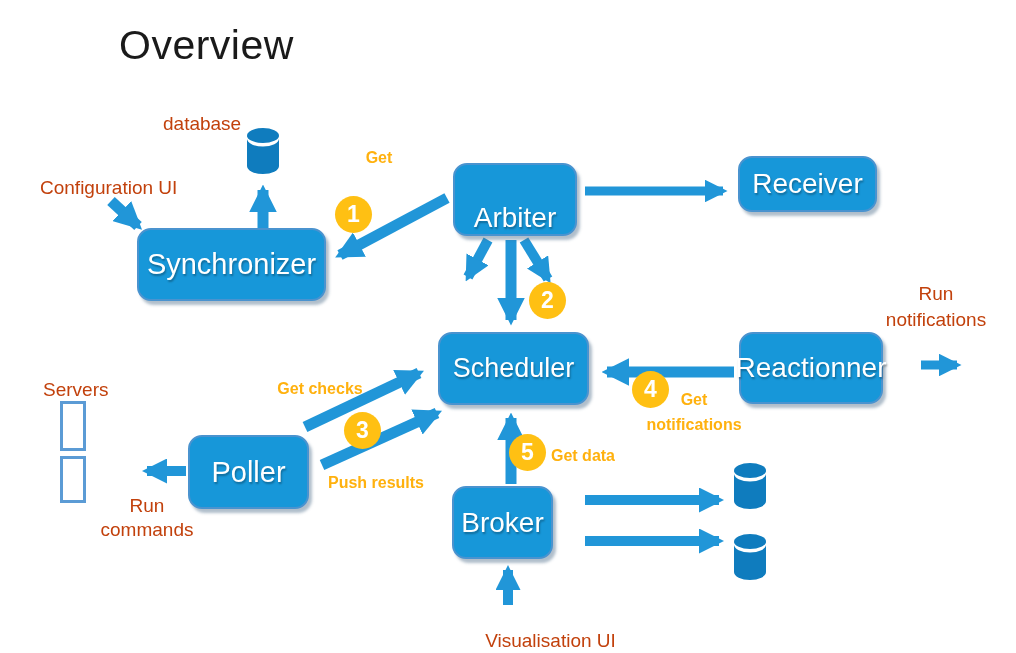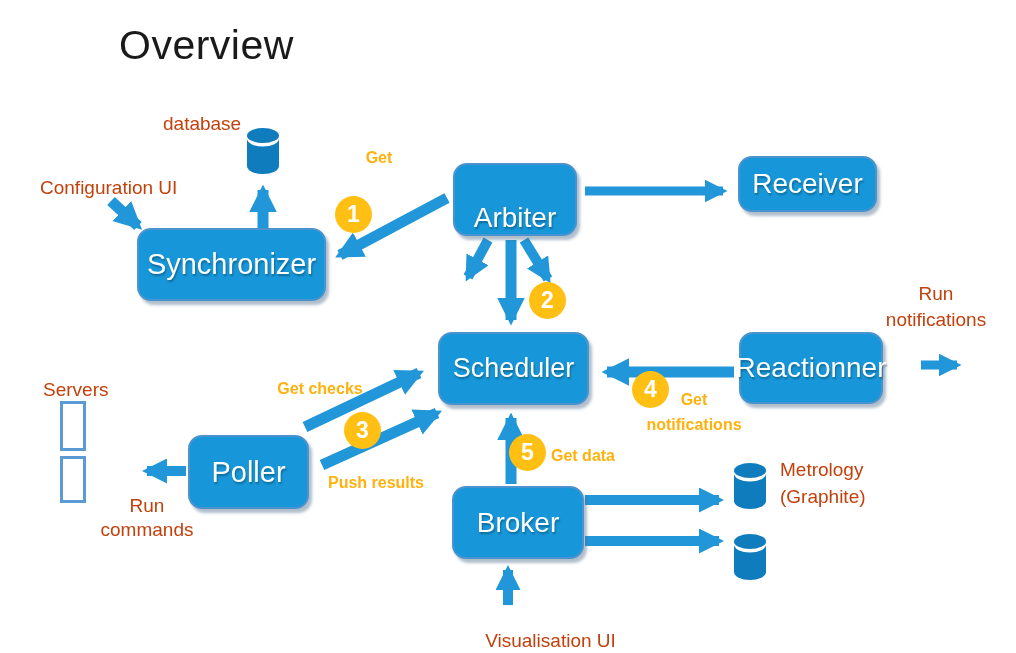--- a/index.html
+++ b/index.html
@@ -113,21 +113,21 @@
   </div>
   <div class="node" style="left:438px; top:332px; width:151px; height:73px; font-size:27px;">
     <span>Scheduler</span>
   </div>
   <div class="node" style="left:739px; top:332px; width:144px; height:72px; font-size:28px;">
     <span>Reactionner</span>
   </div>
   <div class="node" style="left:188px; top:435px; width:121px; height:74px; font-size:29px;">
     <span>Poller</span>
   </div>
-  <div class="node" style="left:452px; top:486px; width:132px; height:73px; font-size:28px;">
+  <div class="node" style="left:452px; top:486px; width:101px; height:73px; font-size:28px;">
     <span>Broker</span>
   </div>
 
   <svg class="cyl" style="left:244px; top:127px;" width="38" height="48" viewBox="0 0 38 48">
     <path d="M3 9 L3 39 A16 8 0 0 0 35 39 L35 9 Z" fill="#0f7cbe"></path>
     <ellipse cx="19" cy="11.5" rx="16" ry="8" fill="#ffffff"></ellipse>
     <ellipse cx="19" cy="8.5" rx="16" ry="7.5" fill="#0f7cbe"></ellipse>
   </svg>
   <svg class="cyl" style="left:731px; top:462px;" width="38" height="48" viewBox="0 0 38 48">
     <path d="M3 9 L3 39 A16 8 0 0 0 35 39 L35 9 Z" fill="#0f7cbe"></path>
@@ -148,24 +148,20 @@
   <div class="lbl" style="left:43px; top:377px;">Servers</div>
   <div class="lbl center" style="left:87px; top:494px; width:120px; line-height:24px;">
     <div>Run</div>
     <div>commands</div>
   </div>
   <div class="lbl center" style="left:876px; top:281px; width:120px; line-height:26px;">
     <div>Run</div>
     <div>notifications</div>
   </div>
   <div class="lbl center" style="left:478px; top:616px; width:145px;margin-top:12px;">Visualisation UI</div>
-  <div class="lbl" style="left:780px; top:456px; line-height:27px;">
-    <div>Metrology</div>
-    <div>(Graphite)</div>
-  </div>
 
   <div class="flow" style="left:319px; top:145px; width:120px;">
     <div>Get</div>
   </div>
   <div class="flow" style="left:261px; top:376px; width:118px;">Get checks</div>
   <div class="flow" style="left:317px; top:470px; width:118px;">Push results</div>
   <div class="flow" style="left:629px; top:387px; width:130px;">
     <div>Get</div>
     <div>notifications</div>
   </div>

